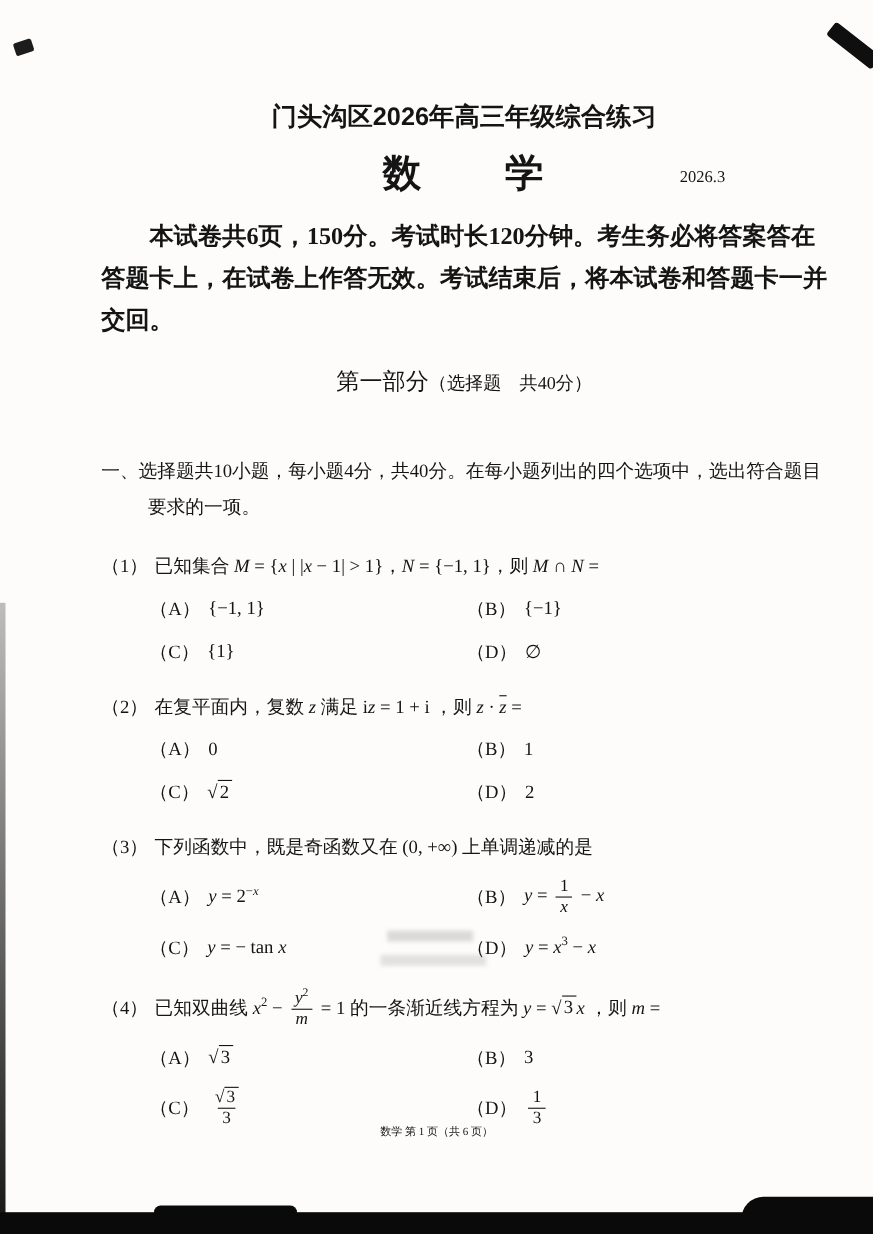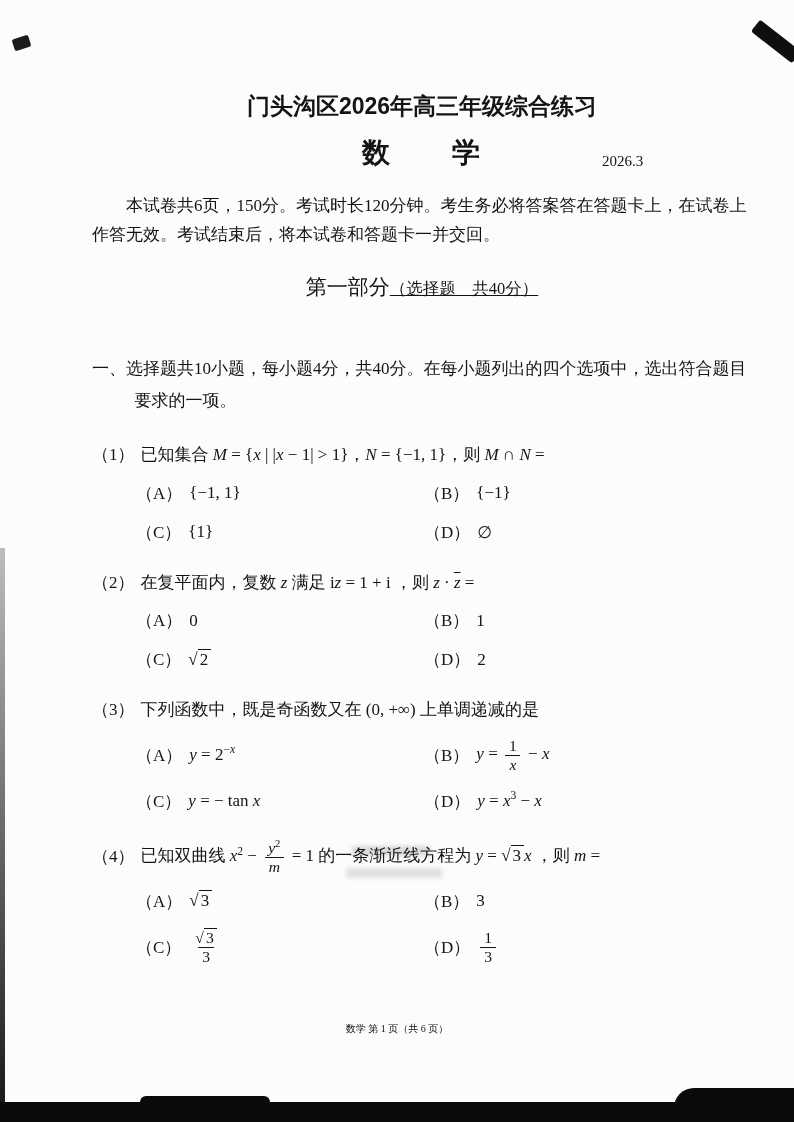--- a/index.html
+++ b/index.html
@@ -15,37 +15,37 @@
   .content { position:absolute; left:92px; top:92px; width:660px; z-index:2; }
 
   .title {
     text-align:center;
     font-family:"Liberation Sans","DejaVu Sans",sans-serif;
     font-weight:700; font-size:23px; line-height:1.3;
   }
   .subject-row { position:relative; text-align:center; margin-top:12px; height:40px; }
   .subject {
     font-family:"Liberation Sans","DejaVu Sans",sans-serif;
-    font-weight:700; font-size:28px; letter-spacing:2px;
-  }
-  .date { position:absolute; left:510px; bottom:4px; font-size:15px; font-weight:400; }
+    font-weight:700; font-size:35px; letter-spacing:2px;
+  }
+  .date { position:absolute; left:526px; bottom:4px; font-size:15px; font-weight:400; }
 
   .notice {
-    font-weight:400;
-    font-size:17px;
+    font-weight:700;
+    font-size:22px;
     line-height:1.72;
     text-indent:2em;
   }
 
   .part-heading { margin-top:24px; text-align:center; }
   .ph {
     font-family:"Liberation Sans","DejaVu Sans",sans-serif;
     font-weight:400; font-size:21px;
   }
-  .phn { font-size:16.5px;text-decoration:underline; }
+  .phn { font-size:16.5px; }
 
   .intro {
     margin-top:52px;
     font-size:17px;
     line-height:1.85;
     padding-left:2.5em;
     text-indent:-2.5em;
   }
 
   .question { margin-top:26px; font-size:17px; }

